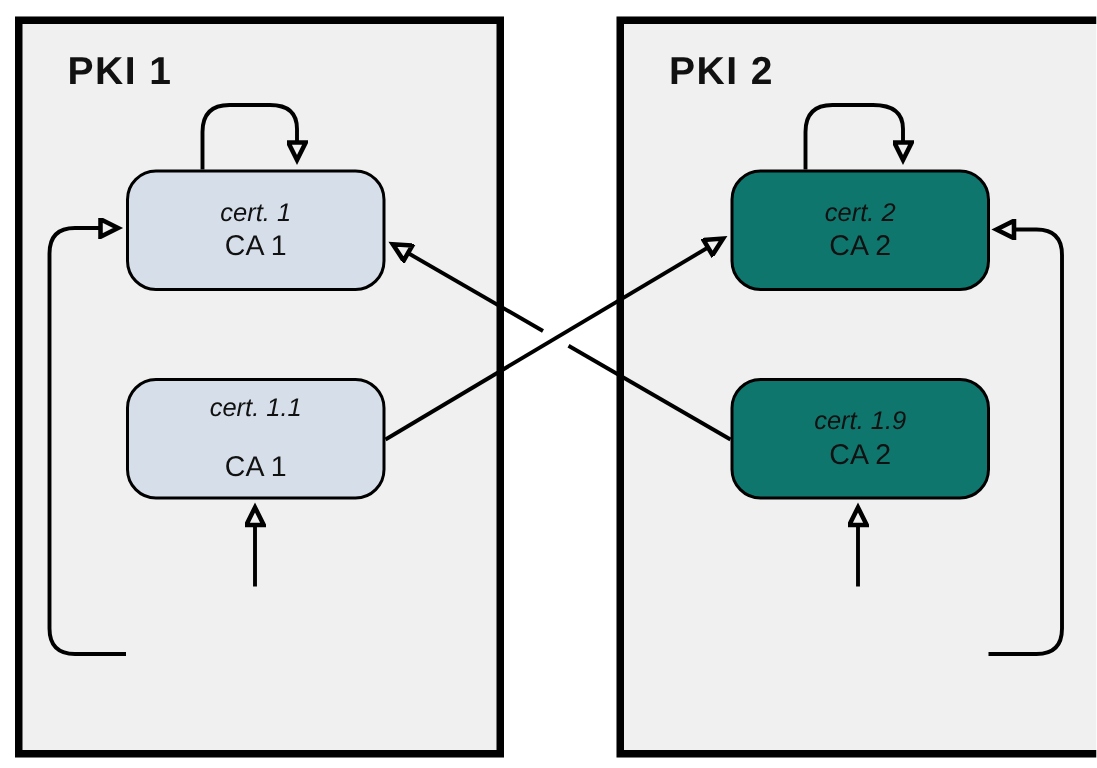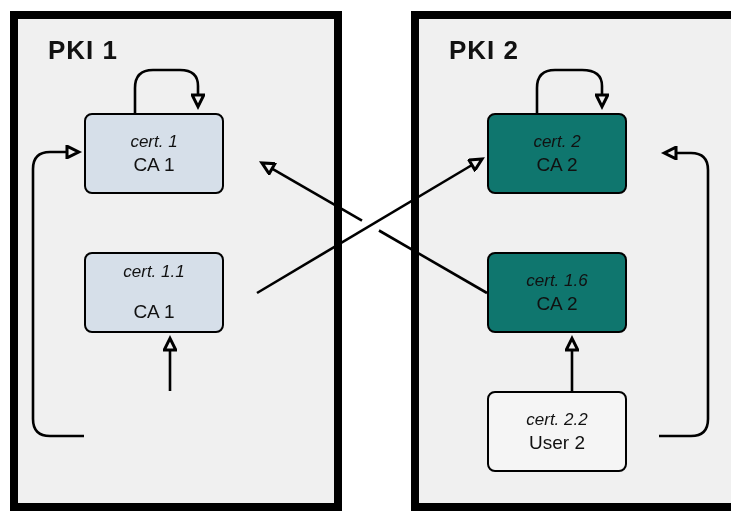--- a/index.html
+++ b/index.html
@@ -8,38 +8,38 @@
     width: 731px; height: 512px;
     background: #ffffff;
     font-family: "Liberation Sans", sans-serif;
     overflow: hidden;
   }
   .pki-group {
     position: absolute;
     width: 316px; height: 484px;
     top: 11px;
     background: #f0f0f0;
-    border: 8px solid #000000;
+    border: 5px solid #000000;
     box-sizing: content-box;
   }
   #pki1 { left: 10px; }
   #pki2 { left: 411px; text-align: center; }
   .pki-label {
     position: absolute;
     left: 30px; top: 16px;
     font-size: 26px;
     font-weight: bold;
     letter-spacing: 1px;
     color: #111111;
   }
   .node {
     position: absolute;
-    width: 140px; height: 81px;
+    width: 173px; height: 81px;
     border: 2.5px solid #000000;
-    border-radius: 8px;
+    border-radius: 20px;
     box-sizing: border-box;
     display: flex;
     flex-direction: column;
     align-items: center;
     justify-content: center;
     gap: 2px;
     z-index: 2;
   }
   .node .cert {
     font-style: italic;
@@ -101,28 +101,24 @@
     <div class="owner">CA 1</div>
   </div>
 
 
   <div class="node fill-ca2" id="node-ca2-root">
     <div class="cert">cert. 2</div>
     <div class="owner">CA 2</div>
   </div>
 
   <div class="node fill-ca2" id="node-ca2-cross">
-    <div class="cert">cert. 1.6</div>
+    <div class="cert">cert. 1.9</div>
     <div class="owner">CA 2</div>
   </div>
 
-  <div class="node fill-user" id="node-user2">
-    <div class="cert">cert. 2.2</div>
-    <div class="owner">User 2</div>
-  </div>
 
   <svg id="edges" viewBox="0 0 731 512" xmlns="http://www.w3.org/2000/svg">
     <defs>
       <marker id="arrow" viewBox="0 0 12 12" refX="1" refY="6" markerWidth="20" markerHeight="14" orient="auto" markerUnits="userSpaceOnUse">
         <path d="M1,1 L11,6 L1,11 z" fill="#000000" stroke="none"></path>
       </marker>
     </defs>
 
     <path d="M 135,113 L 135,88 Q 135,70 153,70 L 180,70 Q 198,70 198,86 L 198,95" marker-end="url(#arrow)"></path>
 

